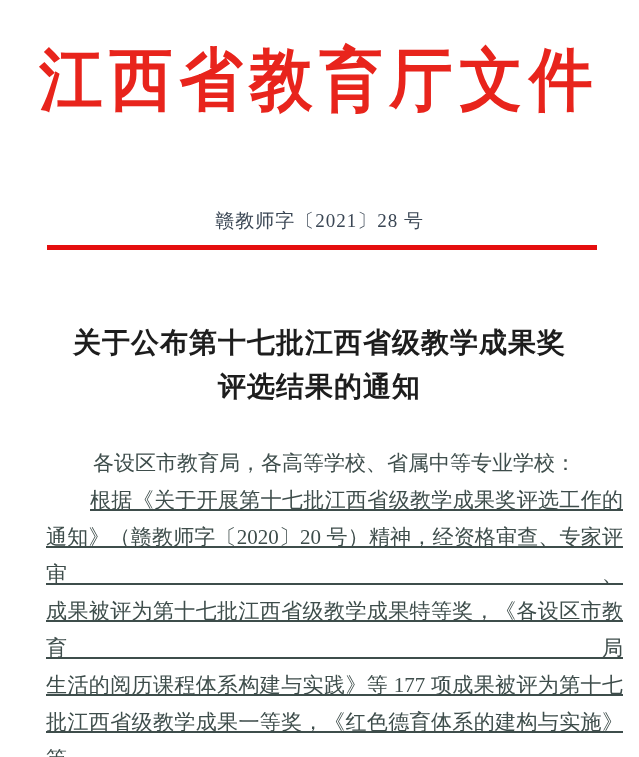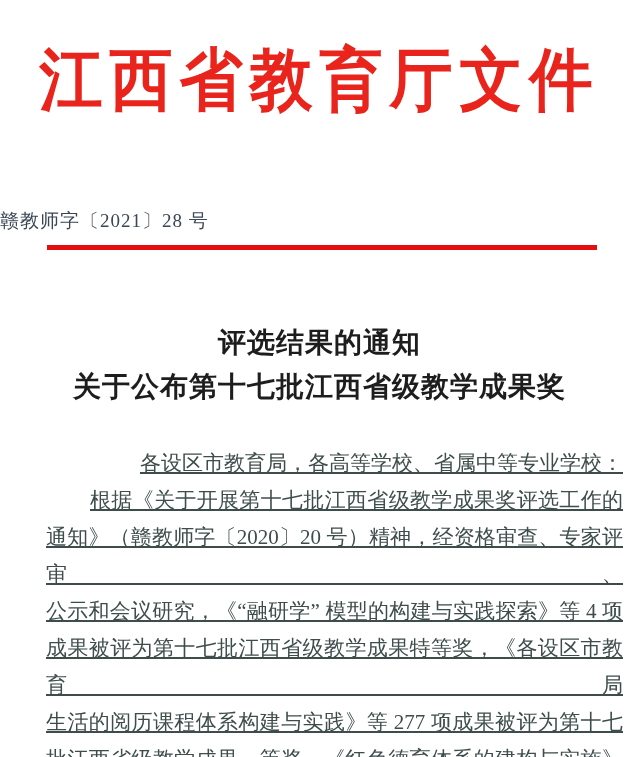--- a/index.html
+++ b/index.html
@@ -29,20 +29,21 @@
     font-weight: 700;
     letter-spacing: 7px;
     line-height: 1;
     color: var(--header-red);
     transform: scaleY(1.08);
     transform-origin: center top;
     white-space: nowrap;
   }
   .doc-number {
     margin-top: 99px;
+    text-align: center;
     font-size: 19px;
     letter-spacing: 1px;
     line-height: 24px;
     color: var(--doc-number);
   }
   .divider {
     margin: 12px 42px 0 47px;
     height: 5px;
     background: var(--divider-red);
   }
@@ -55,22 +56,21 @@
     line-height: 44px;
     color: var(--title-black);
   }
   .body-text {
     margin: 36px 16px 0 46px;
     font-size: 21px;
     line-height: 37px;
     color: var(--body-text);
   }
   .salutation {
-    text-align: right;
-    text-decoration: underline;
+    text-align: center;
   }
   .body-line {
     text-align: justify;
     text-align-last: justify;
     text-decoration: underline;
   }
   .body-line.first-line {
     padding-left: 44px;
   }
 </style>
@@ -79,28 +79,27 @@
 
 <div class="page">
 
   <div class="header-title">江西省教育厅文件</div>
 
   <div class="doc-number">赣教师字〔2021〕28 号</div>
 
   <div class="divider"></div>
 
   <div class="doc-title">
+    <div>关于公布第十七批江西省级教学成果奖</div>
     <div>评选结果的通知</div>
-    <div>关于公布第十七批江西省级教学成果奖</div>
   </div>
 
   <div class="body-text">
     <div class="salutation">各设区市教育局，各高等学校、省属中等专业学校：</div>
     <div class="body-line first-line">根据《关于开展第十七批江西省级教学成果奖评选工作的</div>
     <div class="body-line">通知》（赣教师字〔2020〕20 号）精神，经资格审查、专家评审、</div>
-    <div class="body-line">公示和会议研究，《“融研学” 模型的构建与实践探索》等 4 项</div>
     <div class="body-line">成果被评为第十七批江西省级教学成果特等奖，《各设区市教育局</div>
-    <div class="body-line">生活的阅历课程体系构建与实践》等 277 项成果被评为第十七</div>
+    <div class="body-line">生活的阅历课程体系构建与实践》等 177 项成果被评为第十七</div>
     <div class="body-line">批江西省级教学成果一等奖，《红色德育体系的建构与实施》等</div>
 
   </div>
 
 </div>
 
 </body></html>

